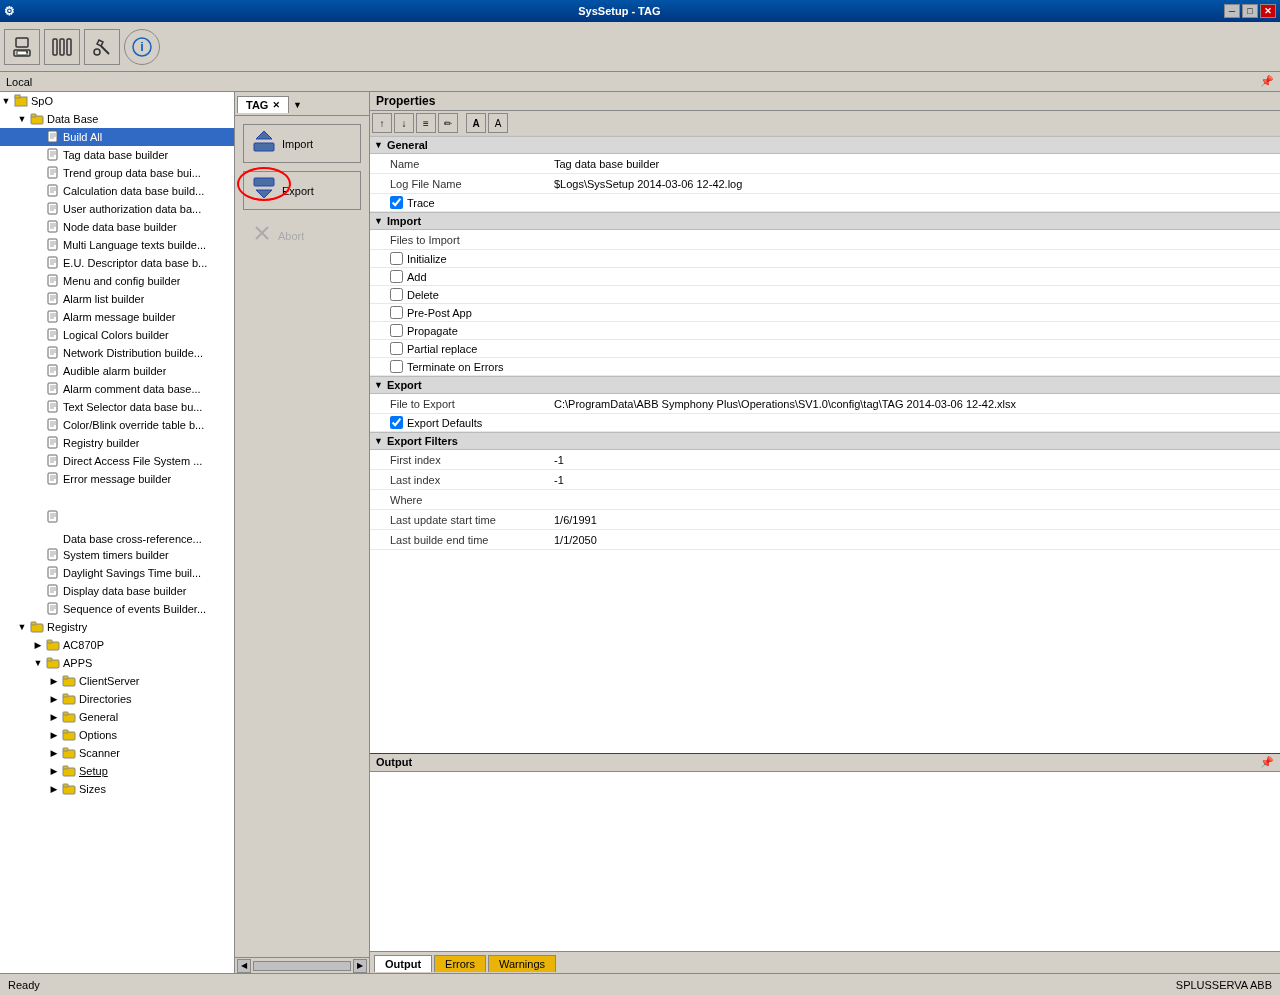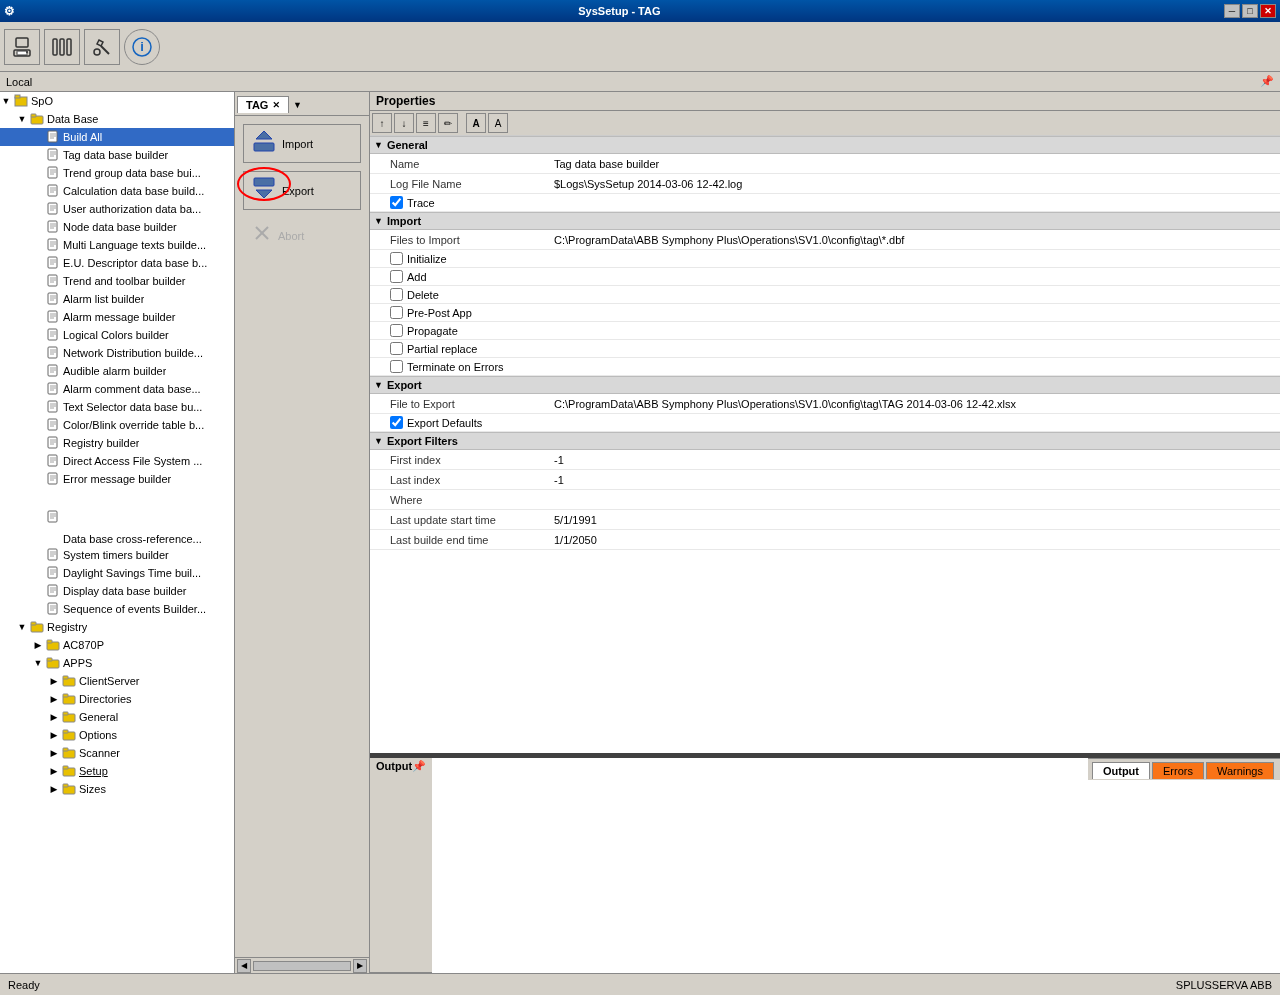--- a/index.html
+++ b/index.html
@@ -226,24 +226,24 @@
       display: flex;
       align-items: center;
       padding: 1px 4px 1px 20px;
       min-height: 18px;
       border-bottom: 1px solid #e8e8e8;
     }
     .prop-checkbox-row input { margin-right: 4px; }
 
     
     .output-area {
-      border-top: 5px solid #404040;
+      border-top: 1px solid #404040;
       height: 220px;
       display: flex;
-      flex-direction: row;
+      flex-direction: column;
     }
     .output-header {
       background: #d4d0c8;
       padding: 2px 6px;
       font-size: 11px;
       font-weight: bold;
       border-bottom: 1px solid #888;
       display: flex;
       justify-content: space-between;
     }
@@ -261,21 +261,21 @@
       border-top: 1px solid #888;
       padding: 1px 4px 0;
       height: 22px;
     }
     .bottom-tab {
       padding: 2px 10px;
       font-size: 11px;
       cursor: pointer;
       border: 1px solid #888;
       border-bottom: none;
-      background: #f97316;
+      background: #eab308;
       margin-right: 2px;
     }
     .bottom-tab.active {
       background: white;
       font-weight: bold;
     }
 
     
     .bottom-status {
       background: #d4d0c8;
@@ -501,21 +501,21 @@
         <span style="display:inline-block;width:16px;"></span>
         <span class="expand-icon"></span>
         <span class="tree-icon">
           <svg width="14" height="14" viewBox="0 0 14 14">
             <rect x="2" y="1" width="9" height="11" rx="1" fill="white" stroke="#666" stroke-width="1"></rect>
             <line x1="4" y1="4" x2="10" y2="4" stroke="#888" stroke-width="0.8"></line>
             <line x1="4" y1="6" x2="10" y2="6" stroke="#888" stroke-width="0.8"></line>
             <line x1="4" y1="8" x2="8" y2="8" stroke="#888" stroke-width="0.8"></line>
           </svg>
         </span>
-        <span style="overflow:hidden;text-overflow:ellipsis;">Trend and toolbar builder</span>
+        <span style="overflow:hidden;text-overflow:ellipsis;">Menu and config builder</span>
       </div>
       <div class="tree-item">
         <span style="display:inline-block;width:16px;"></span>
         <span style="display:inline-block;width:16px;"></span>
         <span class="expand-icon"></span>
         <span class="tree-icon">
           <svg width="14" height="14" viewBox="0 0 14 14">
             <rect x="2" y="1" width="9" height="11" rx="1" fill="white" stroke="#666" stroke-width="1"></rect>
             <line x1="4" y1="4" x2="10" y2="4" stroke="#888" stroke-width="0.8"></line>
             <line x1="4" y1="6" x2="10" y2="6" stroke="#888" stroke-width="0.8"></line>
@@ -945,21 +945,20 @@
           <div class="prop-checkbox-row">
             <input type="checkbox" checked="" style=""> 
             <span>Trace</span>
           </div>
           <div class="prop-section-header">
             <span style="cursor:pointer;font-size:9px;">▼</span> 
             <span>Import</span>
           </div>
           <div class="prop-row">
             <span class="prop-label">Files to Import</span>
-            <span class="prop-value">C:\ProgramData\ABB Symphony Plus\Operations\SV1.0\config\tag\*.dbf</span>
           </div>
           <div class="prop-checkbox-row">
             <input type="checkbox" style=""> 
             <span>Initialize</span>
           </div>
           <div class="prop-checkbox-row">
             <input type="checkbox" style=""> 
             <span>Add</span>
           </div>
           <div class="prop-checkbox-row">
@@ -1005,21 +1004,21 @@
           <div class="prop-row">
             <span class="prop-label">Last index</span>
             <span class="prop-value">-1</span>
           </div>
           <div class="prop-row">
             <span class="prop-label">Where</span>
             <span class="prop-value"></span>
           </div>
           <div class="prop-row">
             <span class="prop-label">Last update start time</span>
-            <span class="prop-value">5/1/1991</span>
+            <span class="prop-value">1/6/1991</span>
           </div>
           <div class="prop-row">
             <span class="prop-label">Last builde end time</span>
             <span class="prop-value">1/1/2050</span>
           </div>
         </div>
 
       <div class="output-area">
         <div class="output-header">
           <span>Output</span>

